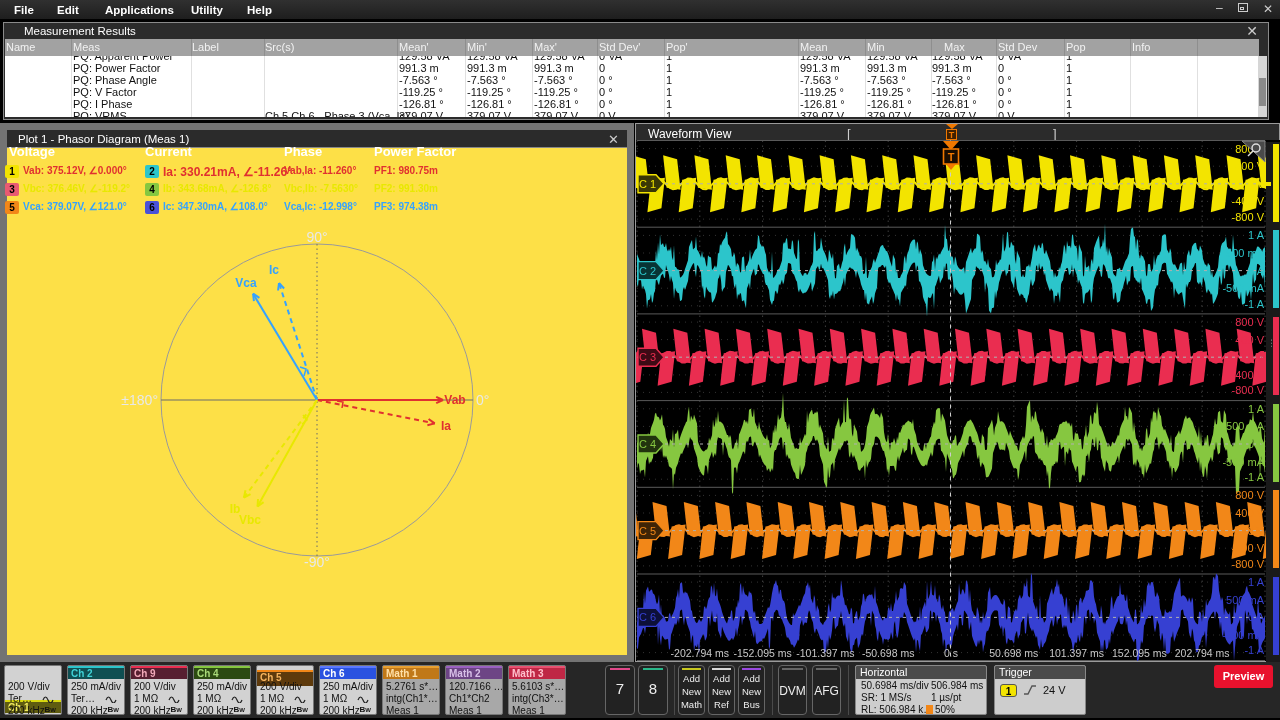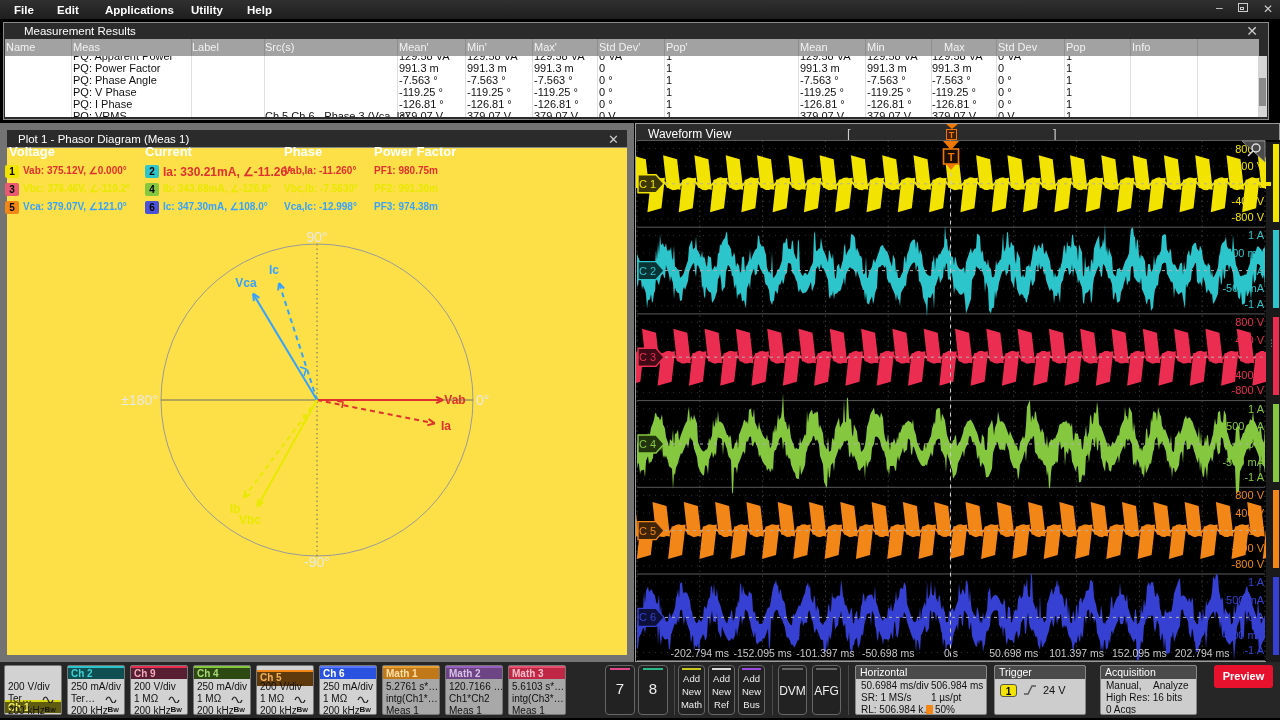--- a/index.html
+++ b/index.html
@@ -90,21 +90,21 @@
       <span style="position:absolute;left:394px;top:18px;color:#111;font-size:11px;white-space:nowrap;">-7.563 °</span>
       <span style="position:absolute;left:462px;top:18px;color:#111;font-size:11px;white-space:nowrap;">-7.563 °</span>
       <span style="position:absolute;left:529px;top:18px;color:#111;font-size:11px;white-space:nowrap;">-7.563 °</span>
       <span style="position:absolute;left:594px;top:18px;color:#111;font-size:11px;white-space:nowrap;">0 °</span>
       <span style="position:absolute;left:661px;top:18px;color:#111;font-size:11px;white-space:nowrap;">1</span>
       <span style="position:absolute;left:795px;top:18px;color:#111;font-size:11px;white-space:nowrap;">-7.563 °</span>
       <span style="position:absolute;left:862px;top:18px;color:#111;font-size:11px;white-space:nowrap;">-7.563 °</span>
       <span style="position:absolute;left:927px;top:18px;color:#111;font-size:11px;white-space:nowrap;">-7.563 °</span>
       <span style="position:absolute;left:993px;top:18px;color:#111;font-size:11px;white-space:nowrap;">0 °</span>
       <span style="position:absolute;left:1061px;top:18px;color:#111;font-size:11px;white-space:nowrap;">1</span>
-      <span style="position:absolute;left:68px;top:30px;color:#111;font-size:11px;white-space:nowrap;">PQ: V Phase</span>
+      <span style="position:absolute;left:68px;top:30px;color:#111;font-size:11px;white-space:nowrap;">PQ: V Factor</span>
       <span style="position:absolute;left:394px;top:30px;color:#111;font-size:11px;white-space:nowrap;">-119.25 °</span>
       <span style="position:absolute;left:462px;top:30px;color:#111;font-size:11px;white-space:nowrap;">-119.25 °</span>
       <span style="position:absolute;left:529px;top:30px;color:#111;font-size:11px;white-space:nowrap;">-119.25 °</span>
       <span style="position:absolute;left:594px;top:30px;color:#111;font-size:11px;white-space:nowrap;">0 °</span>
       <span style="position:absolute;left:661px;top:30px;color:#111;font-size:11px;white-space:nowrap;">1</span>
       <span style="position:absolute;left:795px;top:30px;color:#111;font-size:11px;white-space:nowrap;">-119.25 °</span>
       <span style="position:absolute;left:862px;top:30px;color:#111;font-size:11px;white-space:nowrap;">-119.25 °</span>
       <span style="position:absolute;left:927px;top:30px;color:#111;font-size:11px;white-space:nowrap;">-119.25 °</span>
       <span style="position:absolute;left:993px;top:30px;color:#111;font-size:11px;white-space:nowrap;">0 °</span>
       <span style="position:absolute;left:1061px;top:30px;color:#111;font-size:11px;white-space:nowrap;">1</span>
@@ -631,21 +631,14 @@
       <span style="position:absolute;left:79px;top:38px;color:#111;font-size:10px;">50%</span>
     </div>
     <div style="position:absolute;left:994px;top:3px;width:92px;height:50px;background:#cdcdcd;border:1px solid #888;border-radius:2px;overflow:hidden;">
       <div style="height:13px;background:#4a4a4a;color:#fff;font-size:10.5px;padding-left:4px;">Trigger</div>
       <span style="position:absolute;left:5px;top:18px;width:17px;height:13px;background:#f3e400;border:1px solid #555;border-radius:3px;color:#000;font-size:10px;font-weight:bold;text-align:center;line-height:13px;">1</span>
       <svg width="14" height="12" viewBox="0 0 14 12" style="position:absolute;left:28px;top:18px;">
         <path d="M1,10 h4 l4,-8 h4" fill="none" stroke="#555" stroke-width="1.4"></path>
       </svg>
       <span style="position:absolute;left:48px;top:18px;color:#111;font-size:11px;">24 V</span>
     </div>
-    <div style="position:absolute;left:1100px;top:3px;width:97px;height:50px;background:#cdcdcd;border:1px solid #888;border-radius:2px;overflow:hidden;">
-      <div style="height:13px;background:#4a4a4a;color:#fff;font-size:10.5px;padding-left:4px;">Acquisition</div>
-      <span style="position:absolute;left:5px;top:14px;color:#111;font-size:10px;white-space:nowrap;">Manual,</span>
-      <span style="position:absolute;left:52px;top:14px;color:#111;font-size:10px;white-space:nowrap;">Analyze</span>
-      <span style="position:absolute;left:5px;top:26px;color:#111;font-size:10px;white-space:nowrap;">High Res: 16 bits</span>
-      <span style="position:absolute;left:5px;top:38px;color:#111;font-size:10px;white-space:nowrap;">0 Acqs</span>
-    </div>
     <div style="position:absolute;left:1214px;top:3px;width:59px;height:23px;background:#e8112d;border-radius:3px;color:#fff;font-size:11px;font-weight:bold;text-align:center;line-height:23px;">Preview</div>
   </div>
 <div style="position:absolute;left:0;top:718px;width:1280px;height:2px;background:#000;"></div>
 </body></html>

